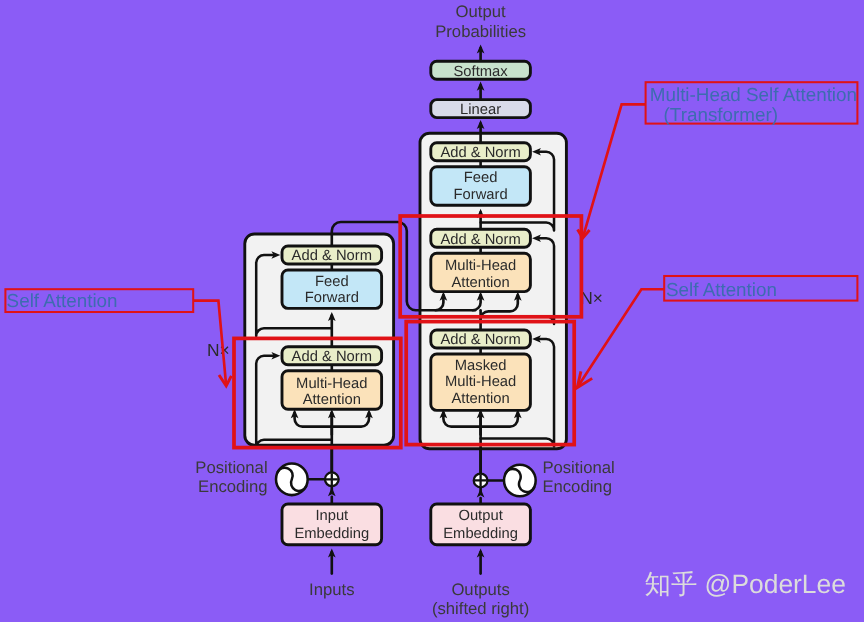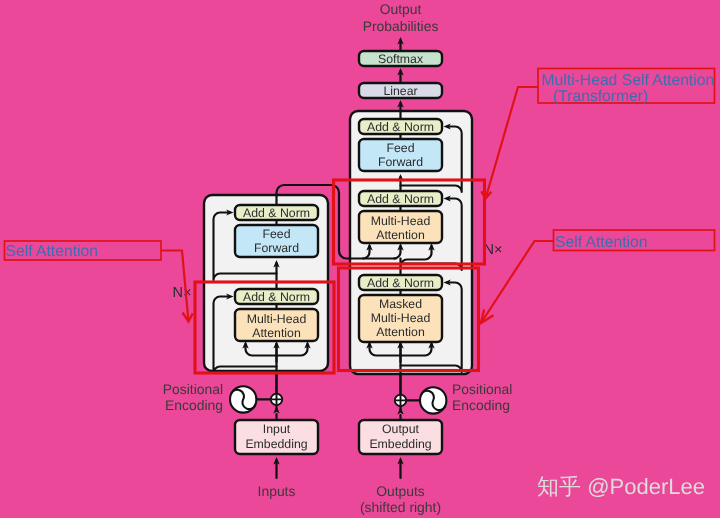--- a/index.html
+++ b/index.html
@@ -1,20 +1,20 @@
 <!DOCTYPE html>
 <html><head>
 <meta charset="utf-8">
 <title>Transformer Architecture</title>
 <style>
   html,body{margin:0;padding:0;background:#ffffff;-webkit-font-smoothing:antialiased;text-rendering:geometricPrecision;}
   svg text{-webkit-font-smoothing:antialiased;}
   body{width:720px;height:518px;overflow:hidden;
        font-family:"Liberation Sans",sans-serif;}
-  #stage{position:relative;width:720px;height:518px;background:#ec4899;}
+  #stage{position:relative;width:720px;height:518px;background:#8b5cf6;}
   svg#diagram{position:absolute;left:0;top:0;transform:translateZ(0);}
   .plain{font-family:"Liberation Sans",sans-serif;font-size:13.9px;fill:#3a3a3a;}
   .boxtxt{font-family:"Liberation Sans",sans-serif;font-size:12.3px;fill:#2b2b2b;}
   .note{font-family:"Liberation Sans",sans-serif;font-size:15.7px;fill:#3d6cb0;}
   .nx{font-family:"Liberation Sans",sans-serif;font-size:14.5px;fill:#2b2b2b;}
   .wm{font-family:"Liberation Sans",sans-serif;font-size:22px;fill:#dcdcdc;}
   .flow{fill:none;stroke:#111111;stroke-width:2.2;stroke-linecap:round;stroke-linejoin:round;}
   .thin{fill:none;stroke:#111111;stroke-width:2.1;stroke-linecap:round;stroke-linejoin:round;}
   .redln{fill:none;stroke:#e01217;stroke-width:3.1;}
   .redlead{fill:none;stroke:#e01217;stroke-width:2.2;}

